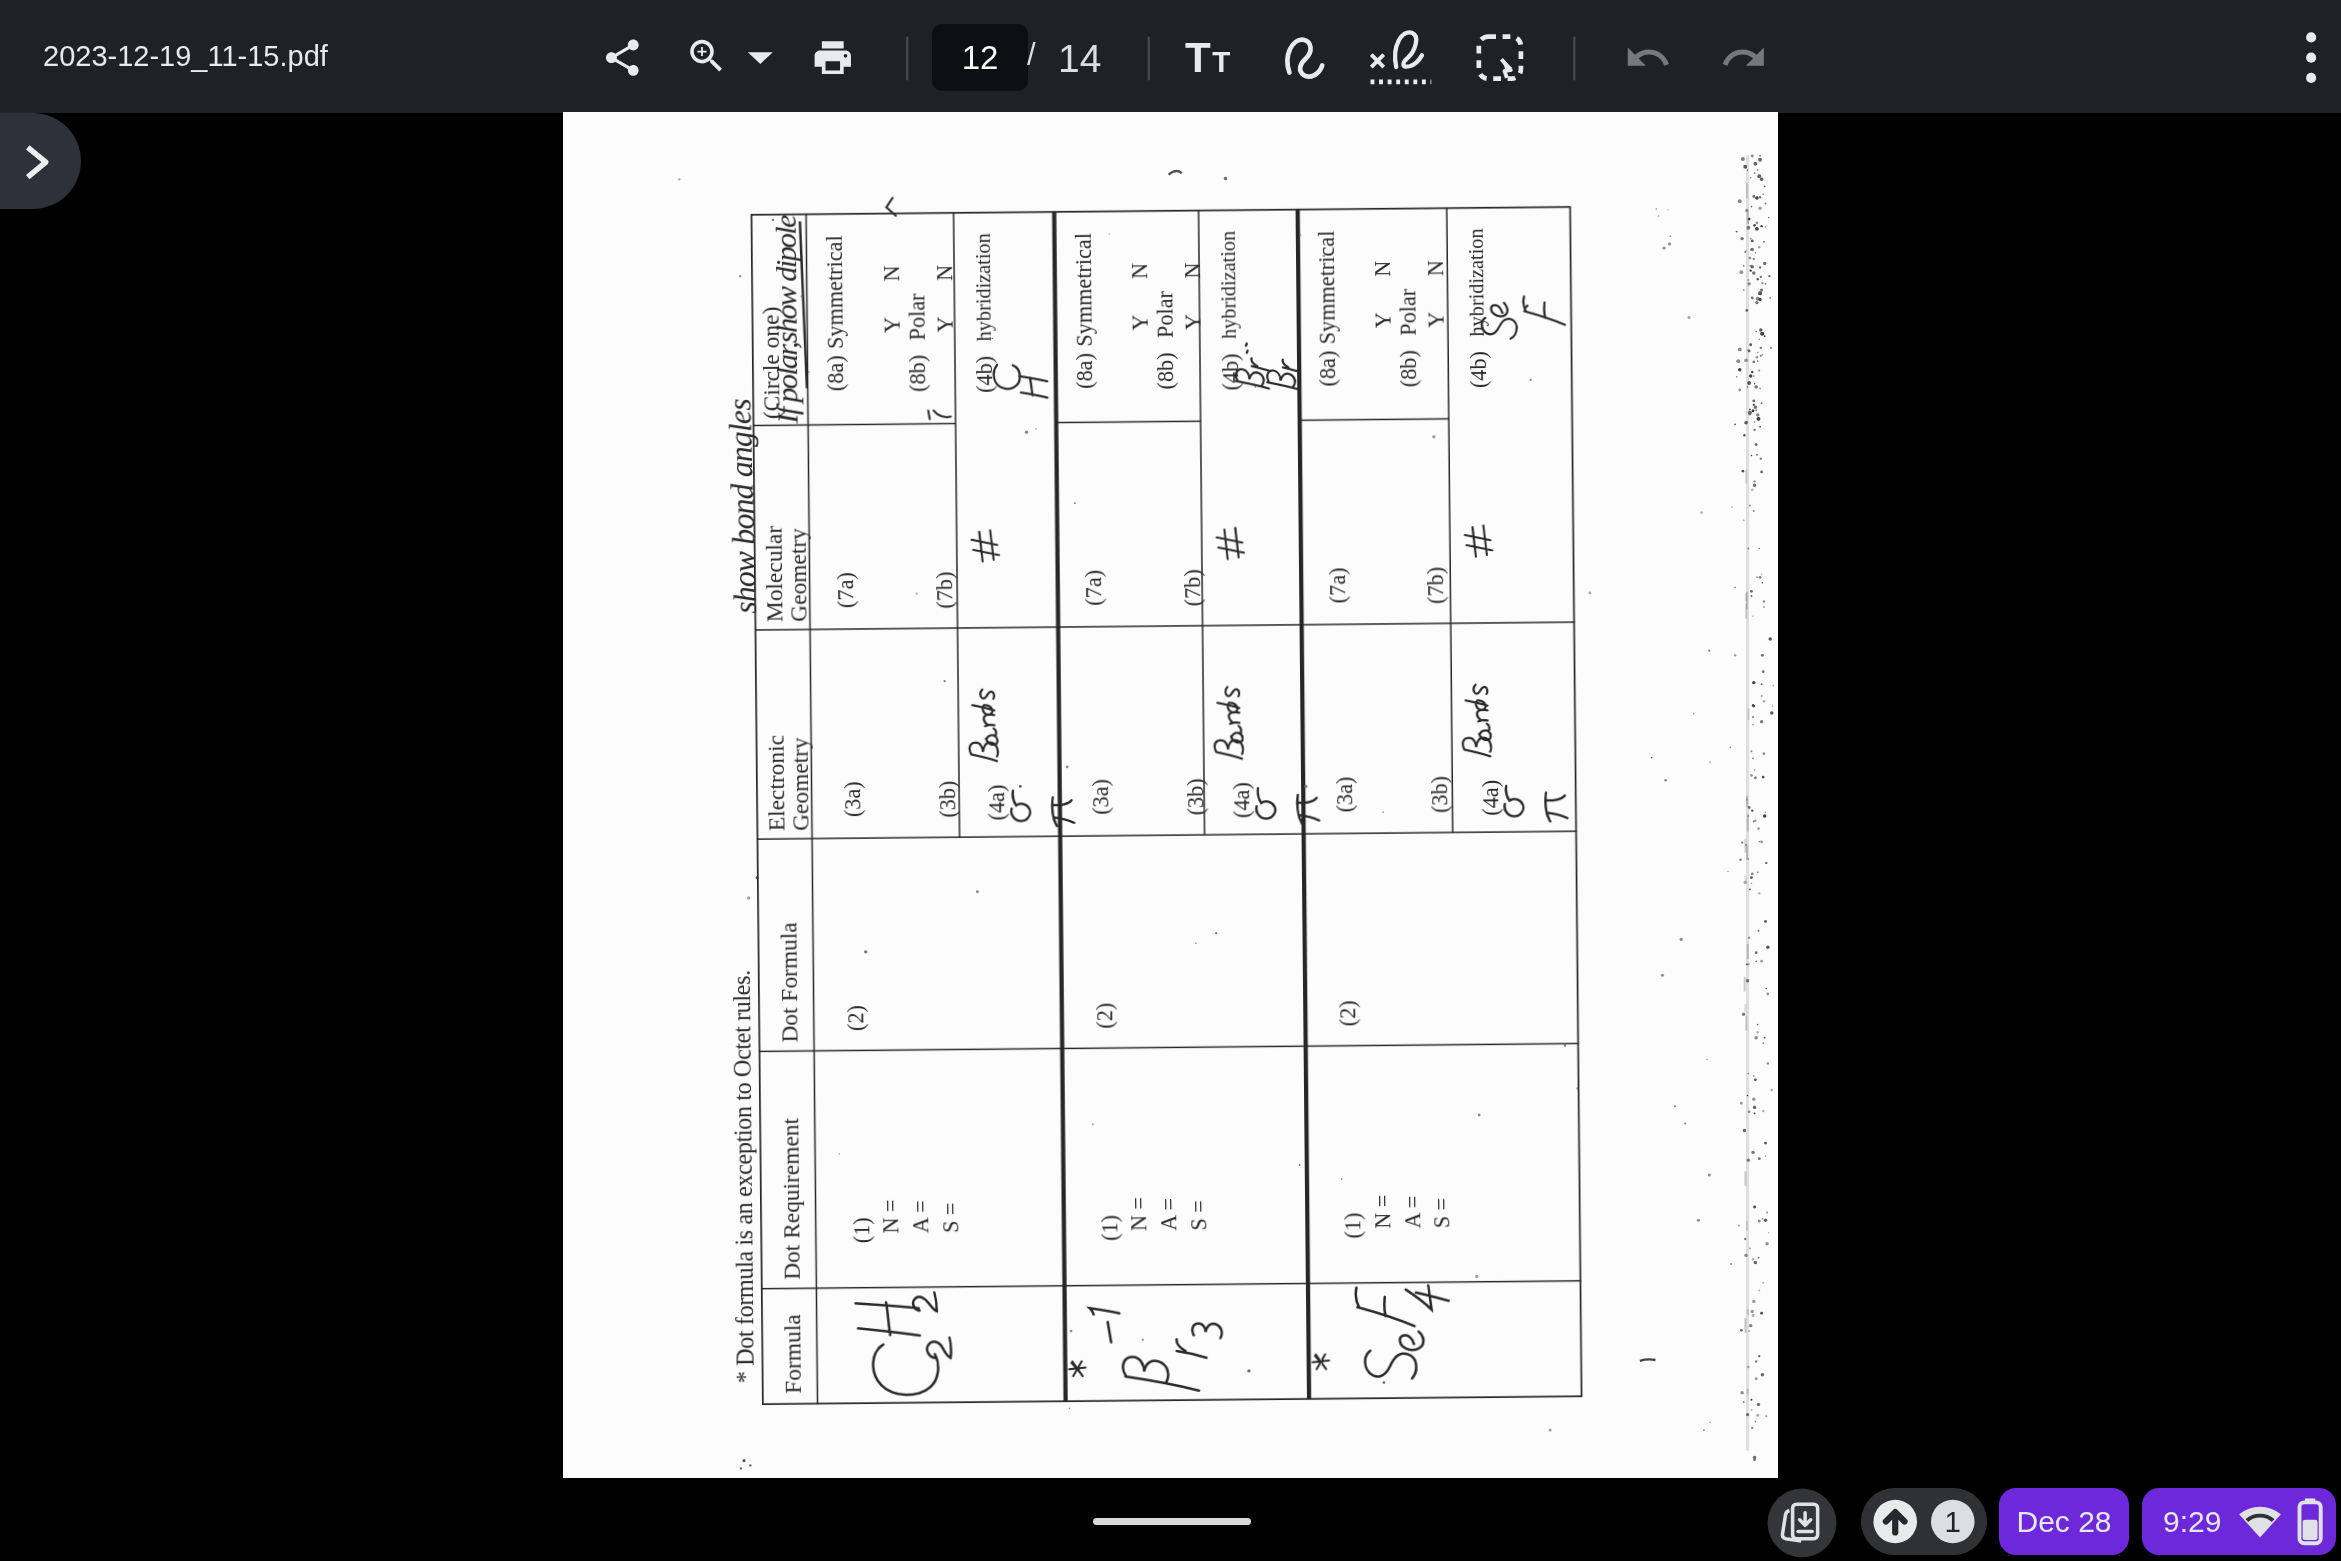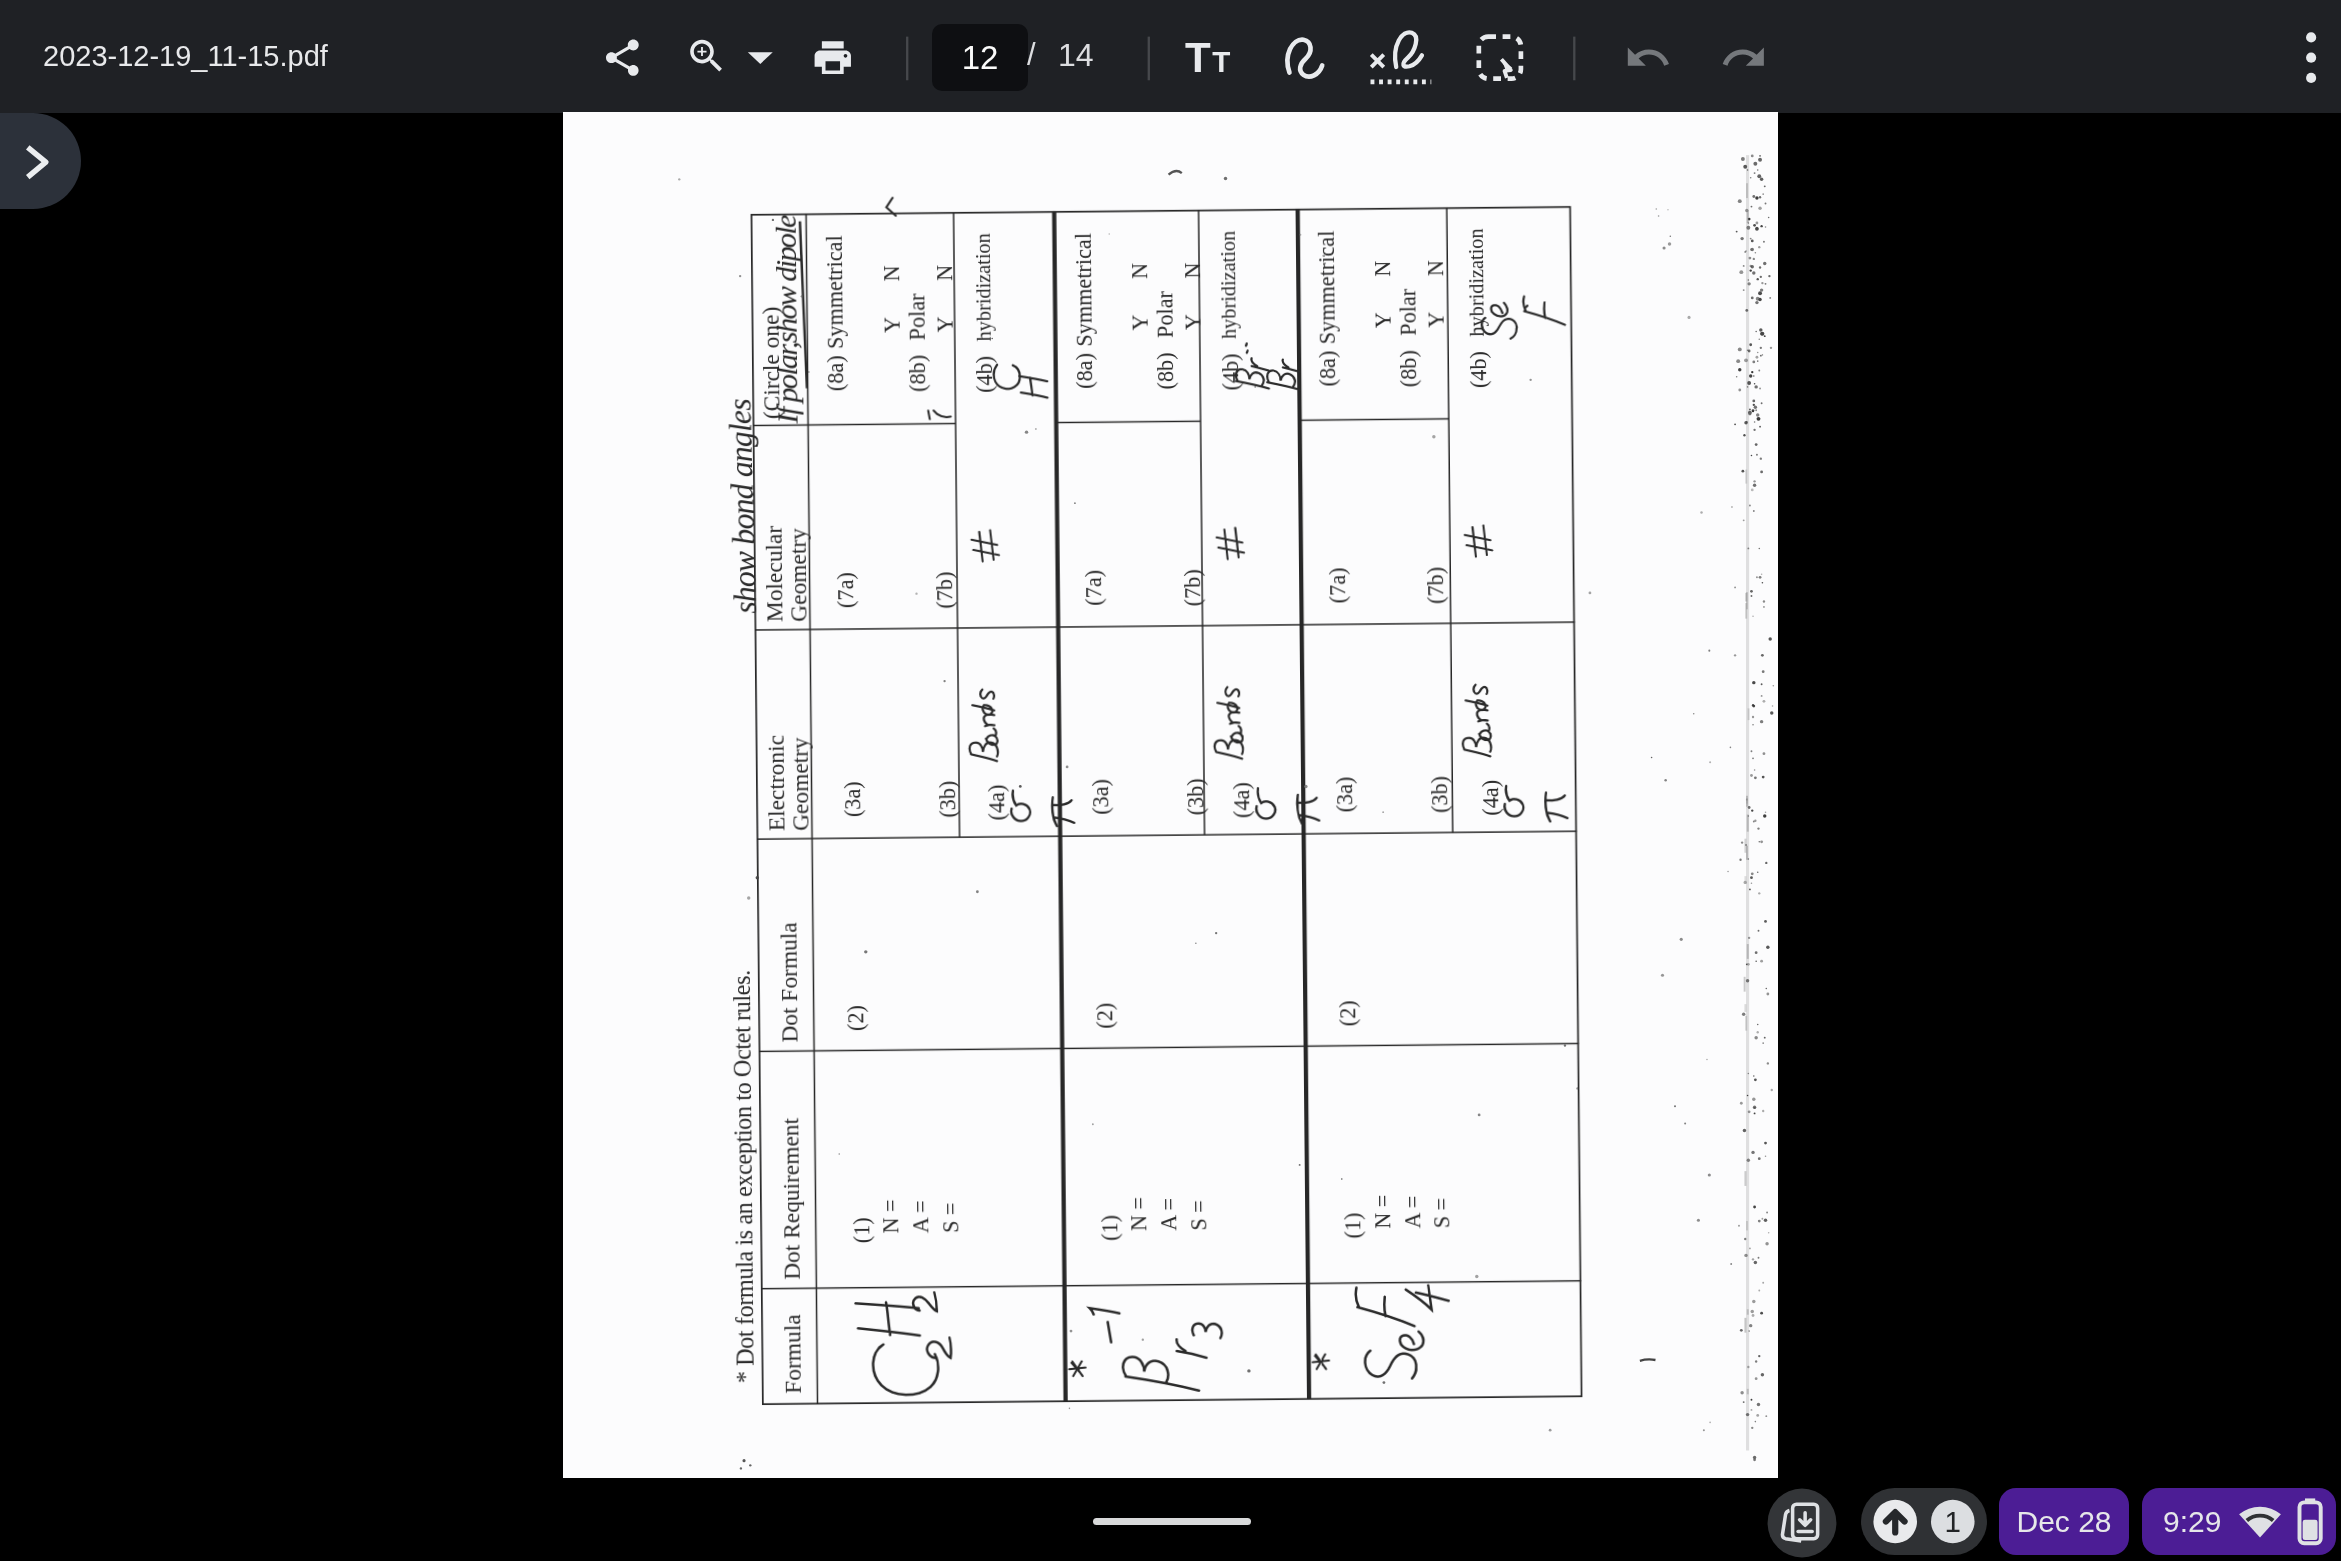--- a/index.html
+++ b/index.html
@@ -2,25 +2,25 @@
 <html style="font-size:12.5px"><head>
 <meta charset="utf-8">
 <style>
 html,body{margin:0;padding:0;width:2342px;height:1561px;background:#000;overflow:hidden;}
 body{font-family:"Liberation Sans",sans-serif;position:relative;}
 .abs{position:absolute;}
 #toolbar{left:0;top:0;width:2342px;height:113px;background:#1f2125;}
 #title{left:43px;top:40px;font-size:29px;color:#e8e9eb;letter-spacing:0px;}
 #pagebox{left:932px;top:24px;width:96px;height:67px;background:#0e0f12;border-radius:10px;color:#fafafa;font-size:33px;text-align:center;line-height:67px;}
 #slash{left:1027px;top:37px;font-size:31px;color:#dcdde0;}
-#p14{left:1058px;top:37px;font-size:32px;color:#dcdde0;}
+#p14{left:1058px;top:37px;font-size:39px;color:#dcdde0;}
 #chevtab{left:-33px;top:113px;width:114px;height:96px;background:#2c313a;border-radius:0 48px 48px 0;}
 #page{left:563px;top:112px;width:1215px;height:1366px;background:#fcfcfd;}
 #rot{left:199px;top:1293px;width:1191px;height:820px;transform-origin:0 0;transform:rotate(-90.55deg);filter:blur(0.4px);}
-.pill{background:#4c1d95;border-radius:17px;color:#e6e7e9;}
+.pill{background:#6d28d9;border-radius:17px;color:#e6e7e9;}
 #gesture{left:1093px;top:1518px;width:158px;height:7px;border-radius:3.9px;background:#d8d9da;}
 #decpill{left:1999px;top:1488px;width:130px;height:67px;font-size:30px;text-align:center;line-height:67px;}
 #statpill{left:2142px;top:1488px;width:194px;height:67px;}
 #time{left:2163px;top:1488px;font-size:30px;line-height:67px;color:#e6e7e9;}
 </style>
 </head>
 <body>
 
 <div id="toolbar" class="abs"></div>
 

